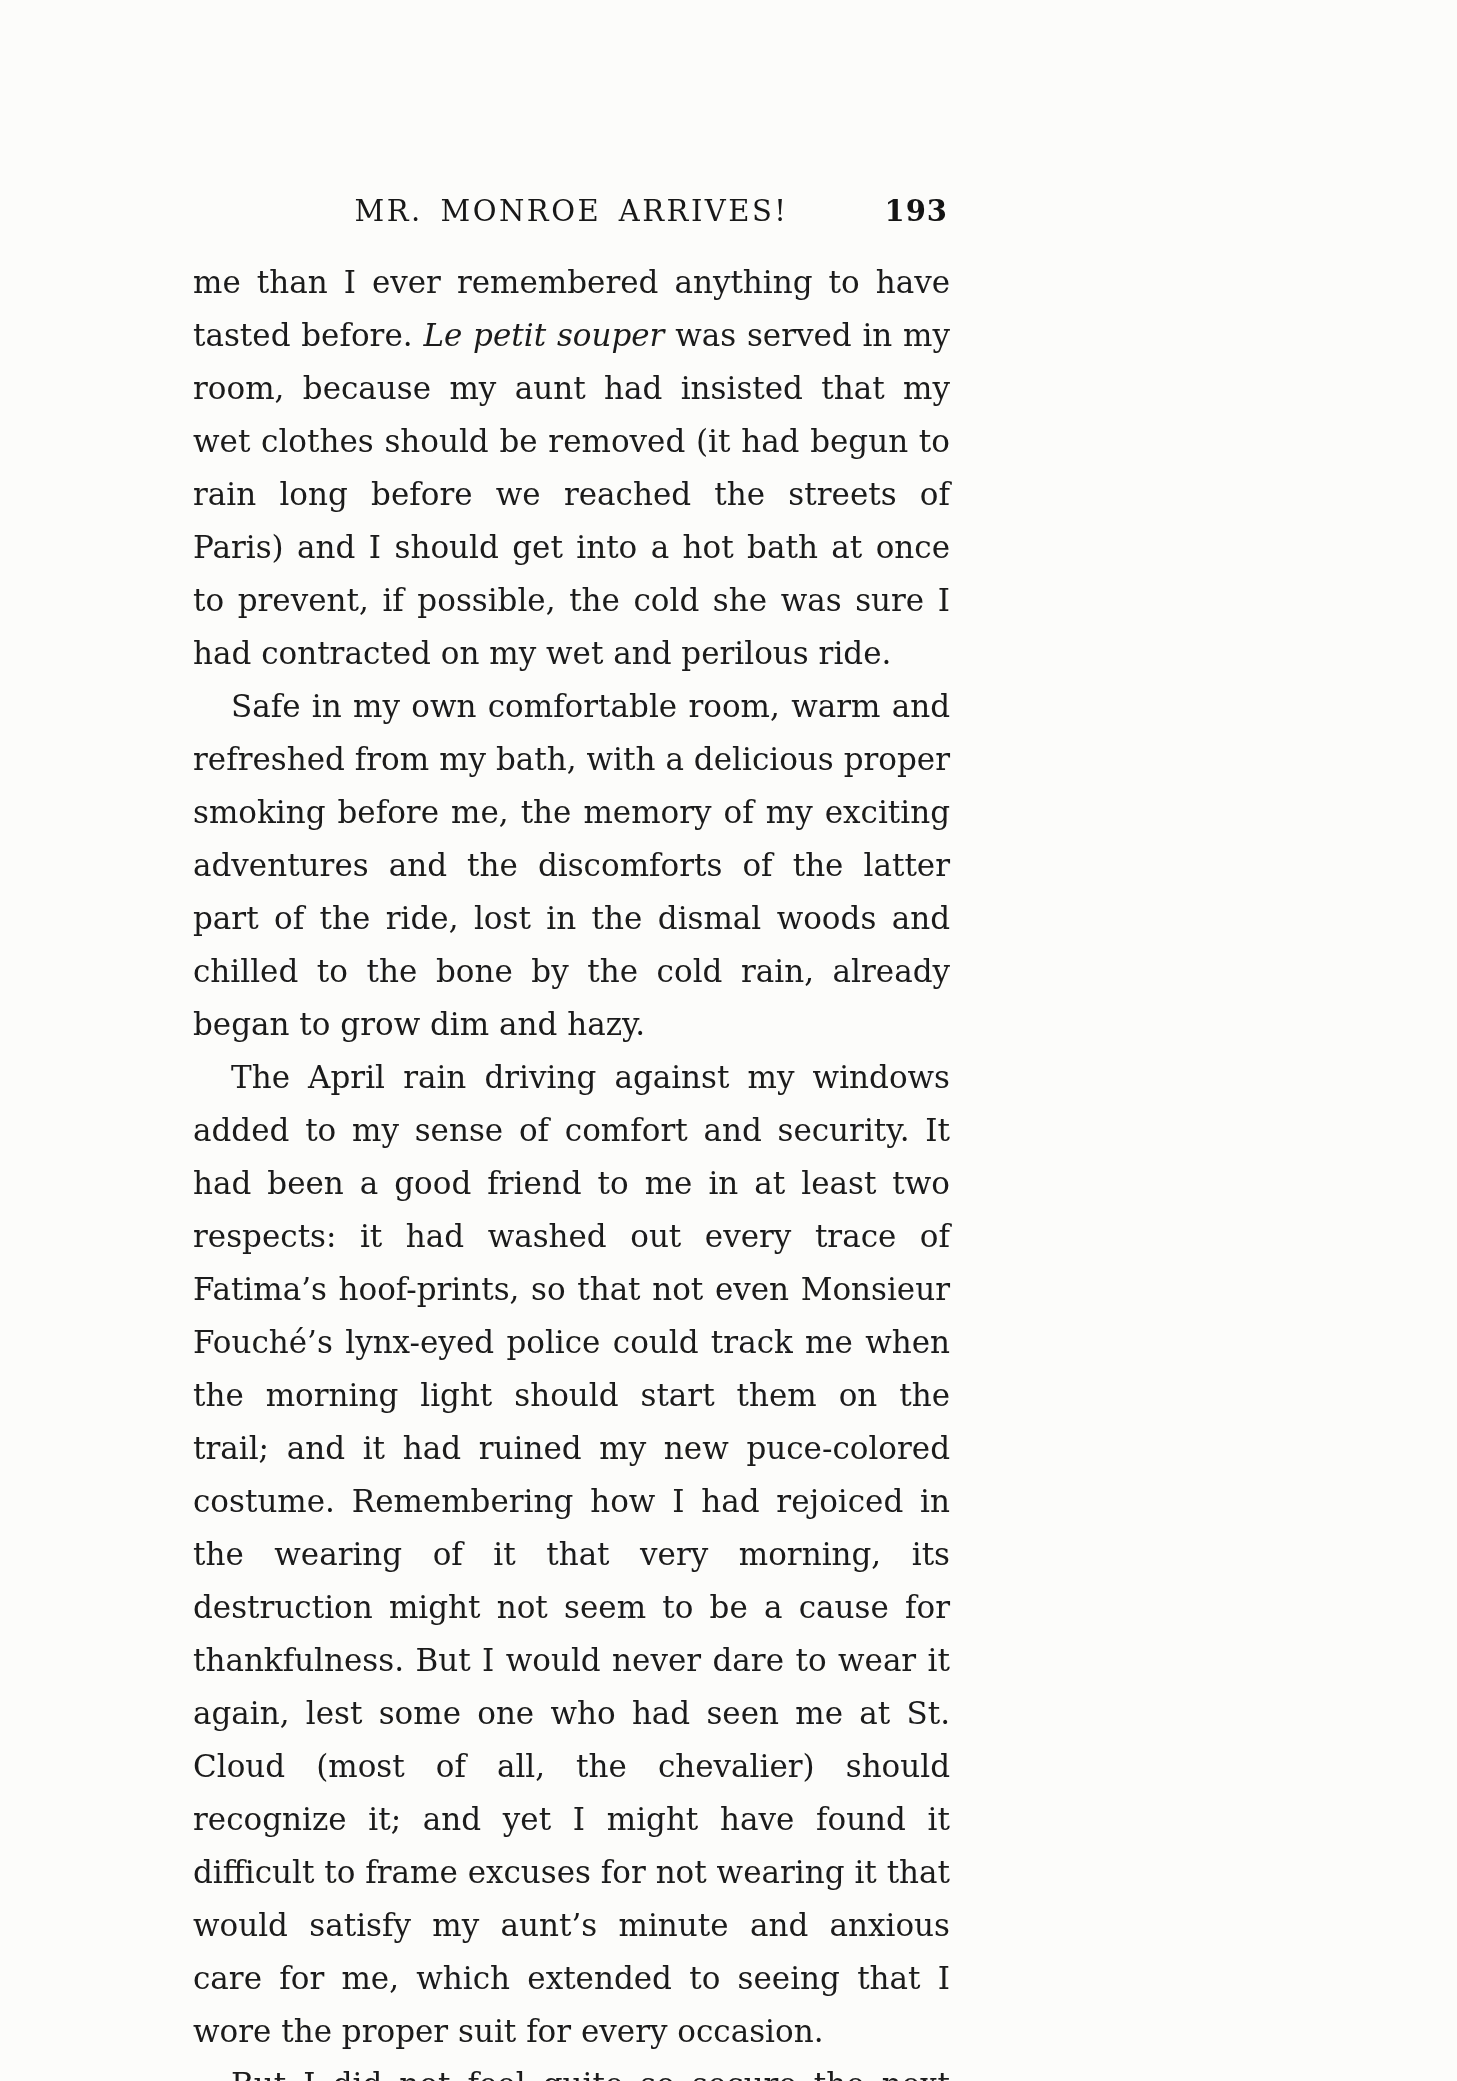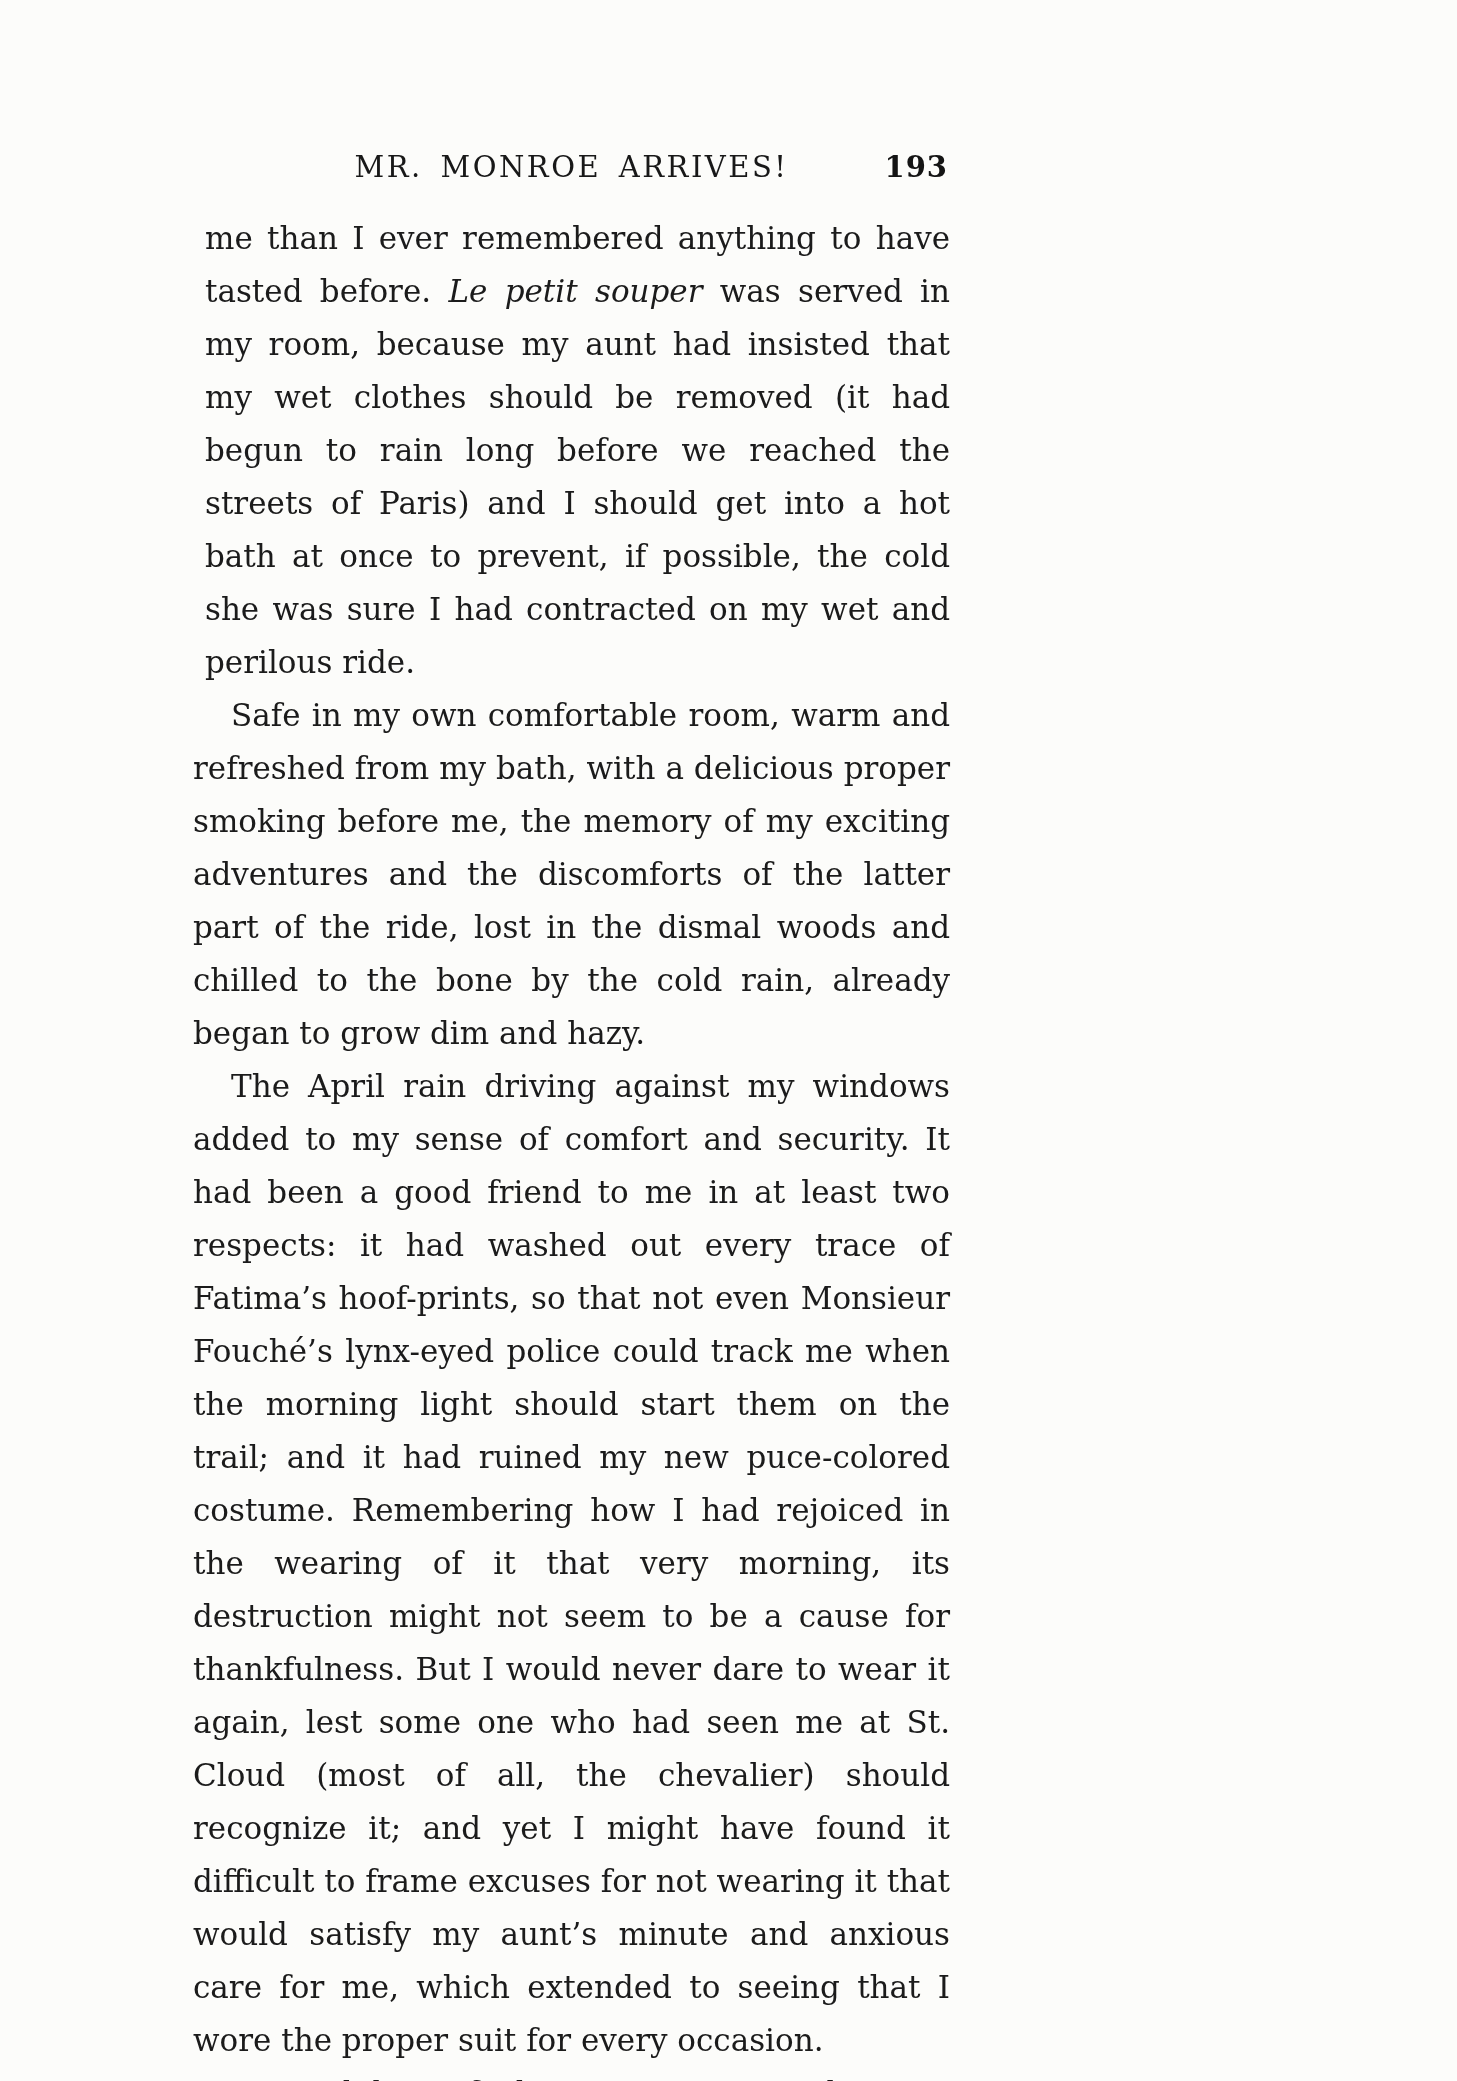--- a/index.html
+++ b/index.html
@@ -31,20 +31,21 @@
     height: 44px;
     margin-bottom: 18px;
   }
   .running-title {
     display: block;
     text-align: center;
     font-size: 29px;
     letter-spacing: 2.5px;
     color: #181818;
     word-spacing: 6px;
+    margin-top: 44px;
   }
   .page-number {
     position: absolute;
     right: 2px;
     top: 0;
     font-size: 29px;
     font-weight: bold;
     letter-spacing: 1px;
     color: #141414;
   }
@@ -53,21 +54,20 @@
     line-height: 53px;
     text-align: justify;
   }
   .para {
     margin: 0;
     padding: 0;
     text-indent: 38px;
   }
   .para.no-indent {
     text-indent: 0;
-    margin-left: 12px;
   }
   .para em {
     font-style: italic;
   }
 </style>
 </head>
 <body>
 
 <div class="page">
   <div class="text-col">

